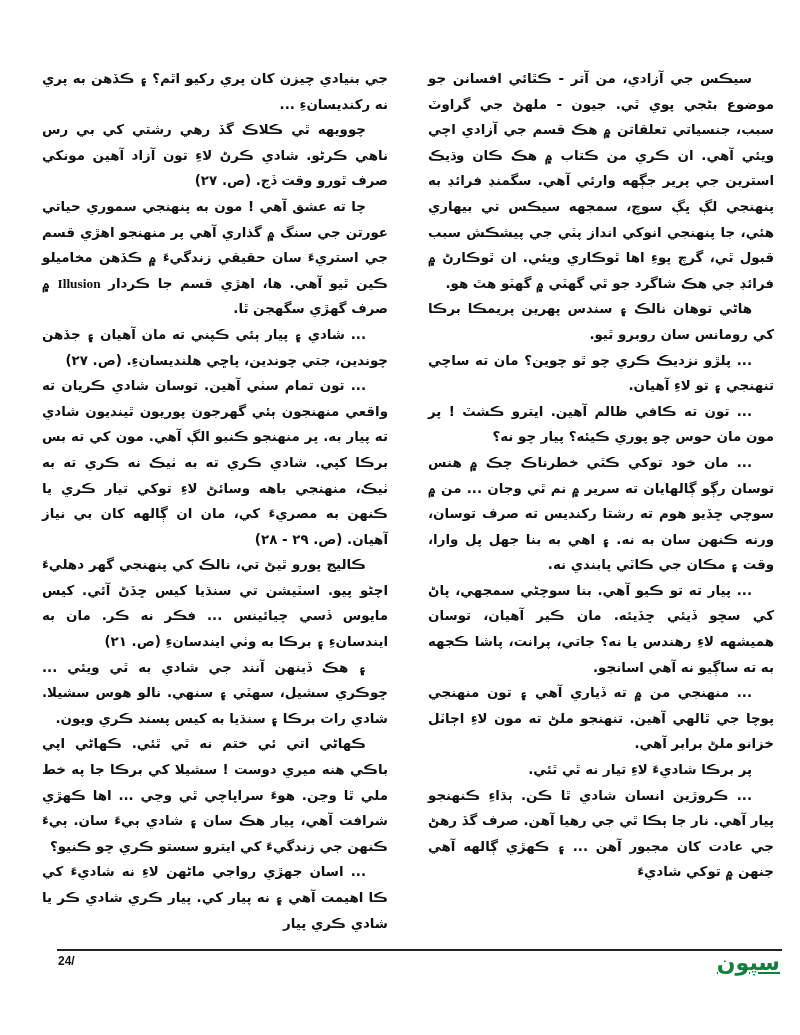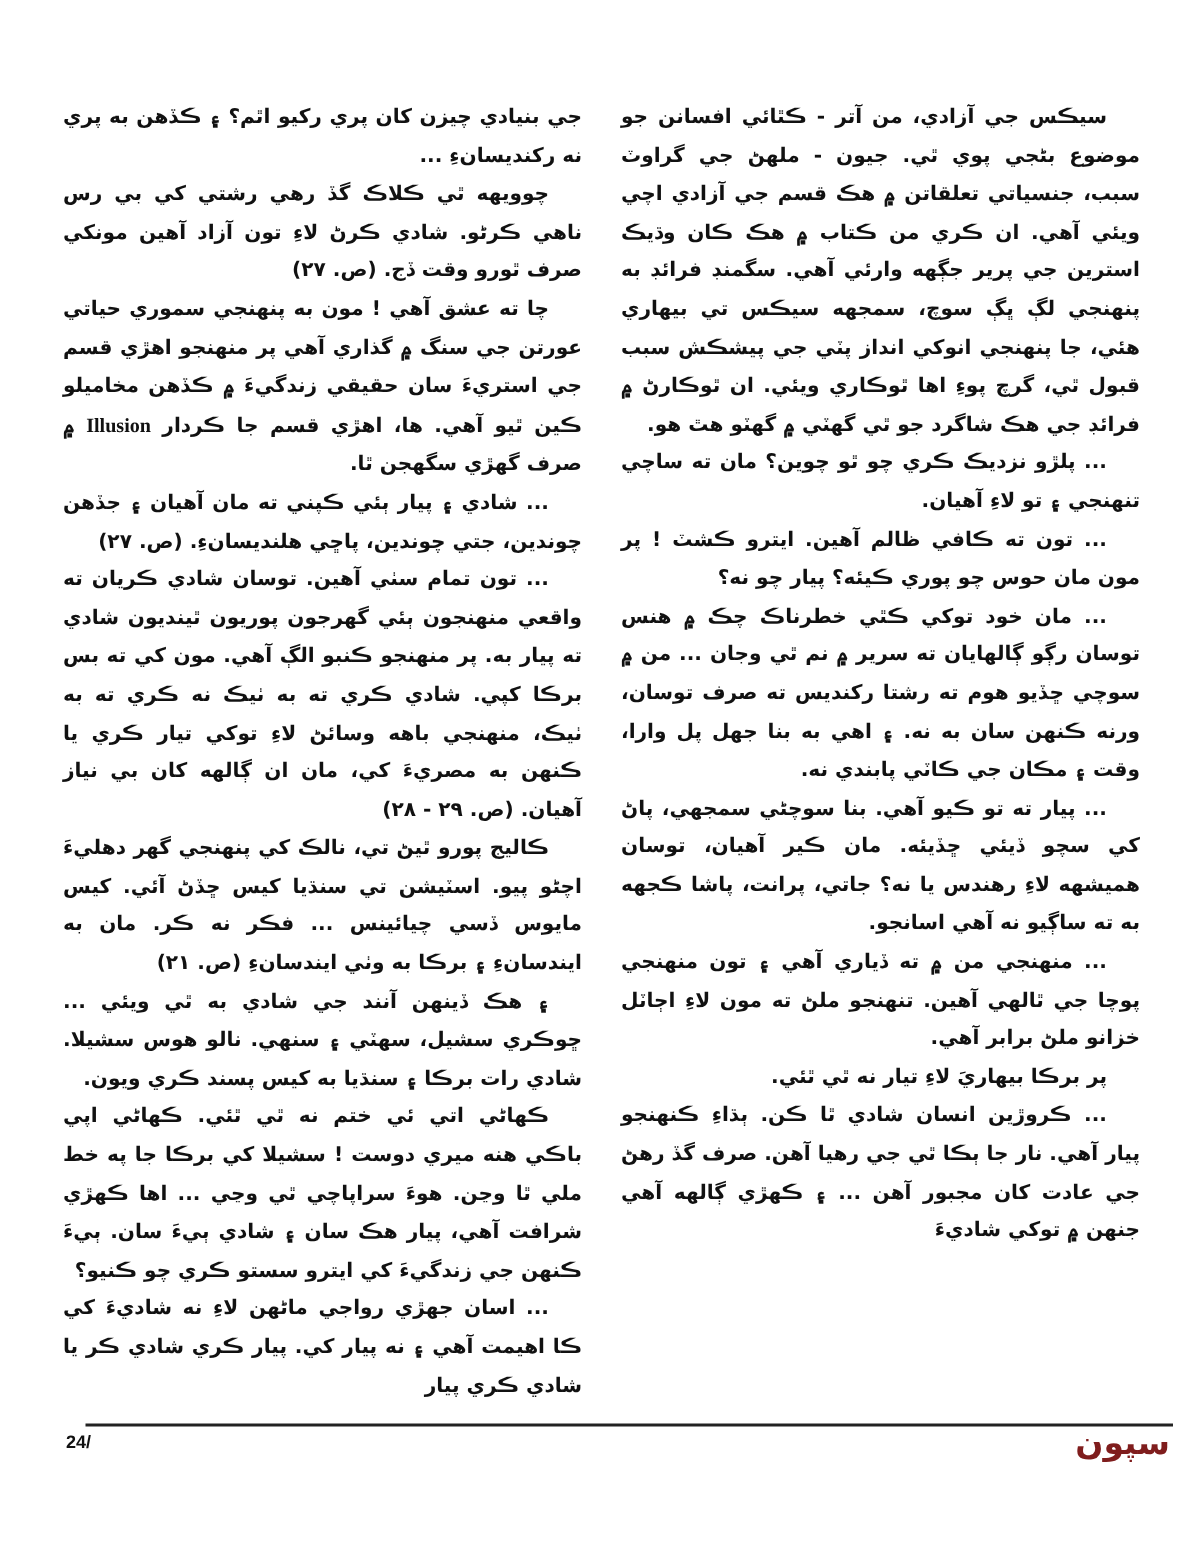--- a/index.html
+++ b/index.html
@@ -24,72 +24,74 @@
       position: absolute;
       top: 66px;
       width: 346px;
       direction: rtl;
       text-align: justify;
       text-align-last: right;
       font-size: 13.4px;
       line-height: 25.6px;
       font-weight: bold;
     }
-    .col-right { left: 414px; }
+    .col-right { left: 428px; }
     .col-left  { left: 42px; }
     .para {
       margin: 0;
       text-indent: 22px;
     }
     .para.cont { text-indent: 0; }
     .footer-rule {
       position: absolute;
       left: 57px;
       top: 949px;
       width: 725px;
       height: 2px;
       background: #222222;
     }
     .page-number {
       position: absolute;
-      left: 44px;
+      left: 58px;
       top: 954px;
       font-family: "Liberation Sans", sans-serif;
       font-size: 12px;
       font-weight: bold;
       color: #111111;
     }
     .magazine-name {
       position: absolute;
       right: 20px;
       top: 950px;
       direction: rtl;
       font-family: "DejaVu Sans", sans-serif;
       font-size: 22px;
       font-weight: bold;
-      color: #7f1d1d;
+      color: #15803d;
+      text-decoration: underline;
     }
     .latin {
       font-family: "Liberation Serif", serif;
       font-weight: bold;
     }
   </style>
 </head>
 <body>
 
 <div class="page">
 
   <div class="column col-right">
     <p class="para">سيڪس جي آزادي، من آتر - ڪٿائي افسانن جو موضوع بڻجي پوي ٿي. جيون - ملهڻ جي گراوٽ سبب، جنسياتي تعلقاتن ۾ هڪ قسم جي آزادي اچي ويئي آهي. ان ڪري من ڪتاب ۾ هڪ ڪان وڌيڪ استرين جي پرير جڳهه وارئي آهي. سگمنڊ فرائڊ به پنهنجي لڳ ڀڳ سوچ، سمجهه سيڪس تي بيهاري هئي، جا پنهنجي انوکي انداز پٽي جي پيشڪش سبب قبول ٿي، گرچ پوءِ اها ٿوڪاري ويئي. ان ٿوڪارڻ ۾ فرائڊ جي هڪ شاگرد جو ٿي گهٽي ۾ گهٽو هٿ هو.</p>
+    <p class="para">هاڻي توهان نالڪ ۽ سندس پهرين پريمڪا برڪا کي رومانس سان روبرو ٿيو.</p>
     <p class="para">... پلڙو نزديڪ ڪري چو ٿو چوين؟ مان ته ساچي تنهنجي ۽ تو لاءِ آهيان.</p>
     <p class="para">... تون ته ڪافي ظالم آهين. ايترو ڪشٽ ! پر مون مان حوس چو پوري ڪيئه؟ پيار چو نه؟</p>
     <p class="para">... مان خود توکي ڪٿي خطرناڪ چڪ ۾ هنس توسان رڳو ڳالهايان ته سرير ۾ نم ٿي وجان ... من ۾ سوچي ڇڏيو هوم ته رشتا رکنديس ته صرف توسان، ورنه ڪنهن سان به نه. ۽ اهي به بنا جهل پل وارا، وقت ۽ مڪان جي ڪاٽي پابندي نه.</p>
     <p class="para">... پيار ته تو ڪيو آهي. بنا سوچڻي سمجهي، پاڻ کي سچو ڏيئي ڇڏيئه. مان ڪير آهيان، توسان هميشهه لاءِ رهندس يا نه؟ جاتي، پرانت، پاشا ڪجهه به ته ساڳيو نه آهي اسانجو.</p>
     <p class="para">... منهنجي من ۾ ته ڏياري آهي ۽ تون منهنجي پوچا جي ٿالهي آهين. تنهنجو ملڻ ته مون لاءِ اڄاٽل خزانو ملڻ برابر آهي.</p>
-    <p class="para">پر برڪا بيهاريَ لاءِ تيار نه ٿي ٿئي.</p>
+    <p class="para">پر برڪا شاديءَ لاءِ تيار نه ٿي ٿئي.</p>
     <p class="para">... ڪروڙين انسان شادي ٿا ڪن. ٻڌاءِ ڪنهنجو پيار آهي. نار جا ٻڪا ٿي جي رهيا آهن. صرف گڏ رهڻ جي عادت کان مجبور آهن ... ۽ ڪهڙي ڳالهه آهي جنهن ۾ توکي شاديءَ</p>
   </div>
 
   <div class="column col-left">
     <p class="para cont">جي بنيادي چيزن کان پري رکيو اٿم؟ ۽ ڪڏهن به پري نه رکنديسانءِ ...</p>
     <p class="para">چوويهه ٿي ڪلاڪ گڏ رهي رشتي کي بي رس ناهي ڪرڻو. شادي ڪرڻ لاءِ تون آزاد آهين مونکي صرف ٿورو وقت ڏج. (ص. ٢٧)</p>
     <p class="para"><span>چا ته عشق آهي ! مون به پنهنجي سموري حياتي عورتن جي سنگ ۾ گذاري آهي پر منهنجو اهڙي قسم جي استريءَ سان حقيقي زندگيءَ ۾ ڪڏهن مخاميلو ڪين ٿيو آهي. ها، اهڙي قسم جا ڪردار</span> <span class="latin">Illusion</span> <span>۾ صرف گهڙي سگهجن ٿا.</span></p>
     <p class="para">... شادي ۽ پيار ٻئي ڪپني ته مان آهيان ۽ جڏهن چوندين، جتي چوندين، پاڇي هلنديسانءِ. (ص. ٢٧)</p>
     <p class="para">... تون تمام سٺي آهين. توسان شادي ڪريان ته واقعي منهنجون ٻئي گهرجون پوريون ٿينديون شادي ته پيار به. پر منهنجو ڪنبو الڳ آهي. مون کي ته بس برڪا کپي. شادي ڪري ته به ٺيڪ نه ڪري ته به ٺيڪ، منهنجي باهه وسائڻ لاءِ توکي تيار ڪري يا ڪنهن به مصريءَ کي، مان ان ڳالهه کان بي نياز آهيان. (ص. ٢٩ - ٢٨)</p>
     <p class="para">ڪاليج پورو ٿيڻ تي، نالڪ کي پنهنجي گهر دهليءَ اچڻو پيو. اسٽيشن تي سنڌيا کيس ڇڏڻ آئي. کيس مايوس ڏسي چيائينس ... فڪر نه ڪر. مان به ايندسانءِ ۽ برڪا به وٺي ايندسانءِ (ص. ٢١)</p>

